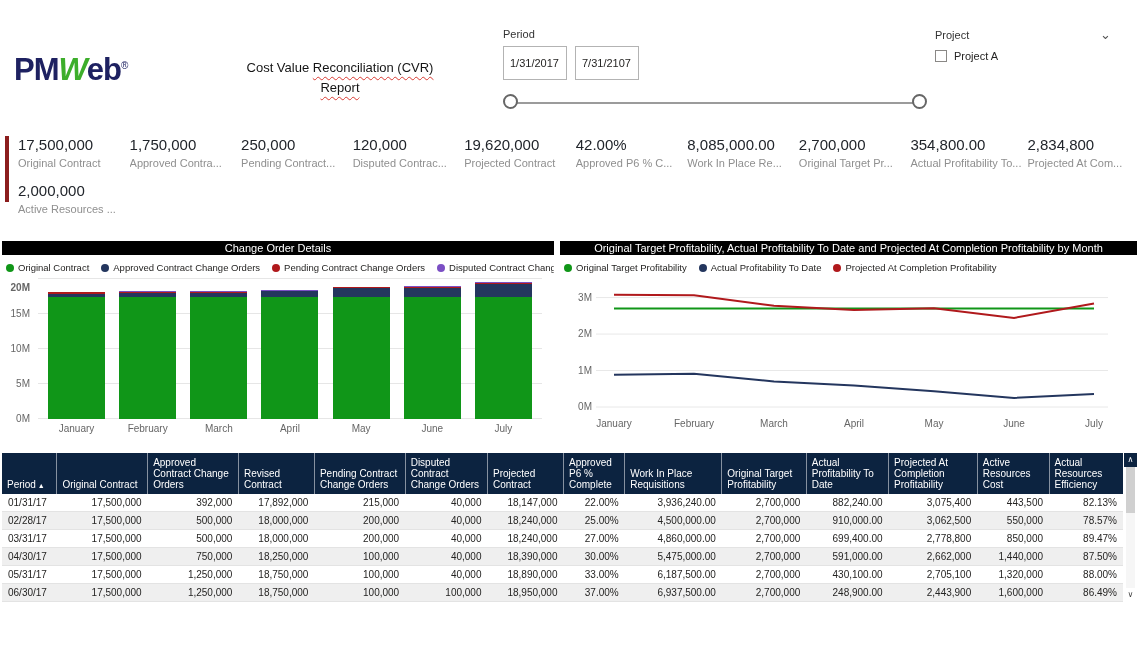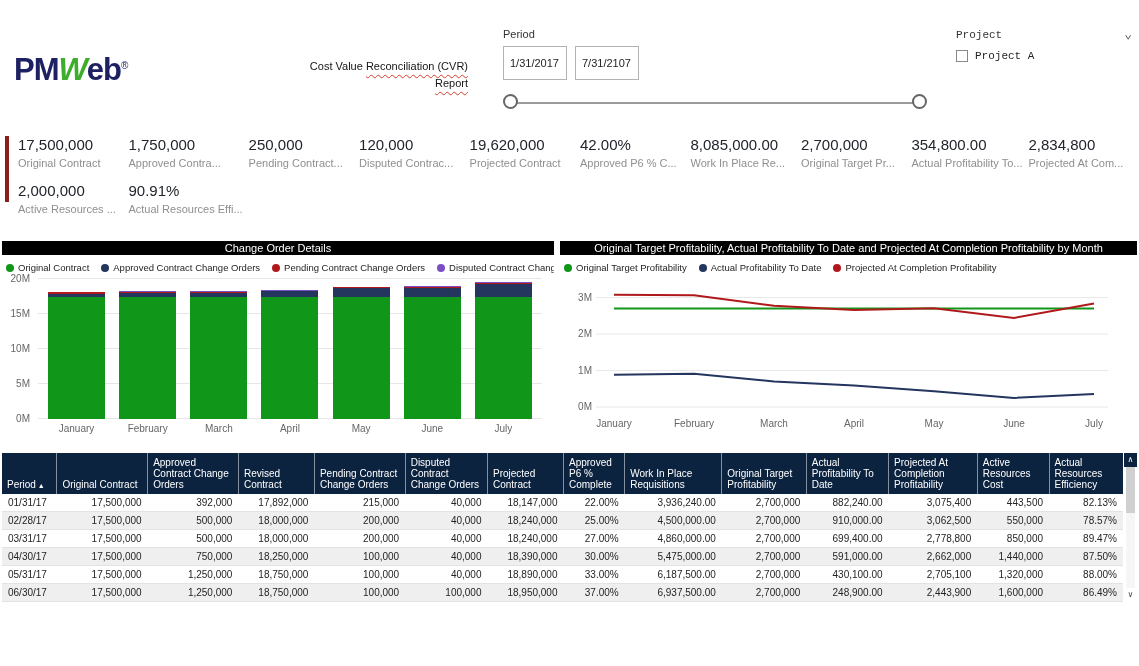--- a/index.html
+++ b/index.html
@@ -10,37 +10,37 @@
     font-family:"Liberation Sans", sans-serif;
   }
 
   
   .header { position:relative; height:130px; }
   .logo { position:absolute; left:14px; top:52px; font-size:31px; font-weight:bold; letter-spacing:-1px; }
   .logo .lg-pm, .logo .lg-eb { color:#1e2161; }
   .logo .lg-w { color:#3dae2b; font-style:italic; }
   .logo .lg-reg { font-size:10px; vertical-align:super; color:#1e2161; font-weight:normal; }
 
-  .report-title { position:absolute; left:212px; top:58px; width:256px; text-align:right;
-                  font-size:11px; line-height:1.55; color:#151515; }
+  .report-title { position:absolute; left:212px; top:58px; width:256px; text-align:center;
+                  font-size:13px; line-height:1.55; color:#151515; }
   .squiggle { text-decoration:underline wavy #d93a32 1px; text-underline-offset:4px; }
 
   .period-slicer { position:absolute; left:503px; top:28px; width:424px; }
   .slicer-label { font-size:11px; color:#333; margin-bottom:6px; }
   .period-inputs { display:flex; gap:8px; }
   .date-input { width:64px; height:21px; border:1px solid #b3b3b3; font-size:11px; padding:16px 6px;
                 font-family:inherit; color:#252423; background:#fff; }
   .slider { position:relative; height:20px; margin-top:13px; }
   .slider-track { position:absolute; left:9px; right:9px; top:9px; height:2px; background:#9b9b9b; }
   .slider-handle { position:absolute; top:1px; width:15px; height:15px; border:2px solid #666;
                    border-radius:50%; background:#fff; }
   .slider-handle.left { left:0; }
   .slider-handle.right { right:0; }
 
-  .project-slicer { position:absolute; left:956px; top:28px; width:176px;font-family:Liberation Mono, monospace; }
+  .project-slicer { position:absolute; left:935px; top:28px; width:176px; }
   .project-header { display:flex; justify-content:space-between; align-items:center; font-size:11px; color:#333; }
   .chevron { font-size:13px; color:#555; line-height:1; }
   .project-option { display:flex; align-items:center; gap:7px; margin-top:9px; font-size:11px; color:#252423; }
   .checkbox { width:12px; height:12px; border:1px solid #8a8886; background:#fff; display:inline-block; flex:0 0 auto; }
 
   
   .kpi-section { position:relative; padding:6px 6px 0 18px; }
   .kpi-accent { position:absolute; left:5px; top:6px; width:4px; height:66px; background:#8b1d1d; }
   .kpi-grid { display:grid; grid-template-columns:repeat(10,1fr); row-gap:13px; column-gap:6px; }
   .kpi-value { font-size:15px; color:#21252b; white-space:nowrap; }
@@ -173,24 +173,20 @@
         <div class="kpi-label">Actual Profitability To...</div>
       </div>
       <div>
         <div class="kpi-value">2,834,800</div>
         <div class="kpi-label">Projected At Com...</div>
       </div>
       <div>
         <div class="kpi-value">2,000,000</div>
         <div class="kpi-label">Active Resources ...</div>
       </div>
-      <div>
-        <div class="kpi-value">90.91%</div>
-        <div class="kpi-label">Actual Resources Effi...</div>
-      </div>
     </div>
 </div>
 
 <div class="charts">
   <div class="chart-panel left">
     <div class="chart-title-bar">Change Order Details</div>
     <div class="legend">
         <span class="legend-item">
           <span class="dot" style="background: rgb(16, 150, 24);"></span>
           <span>Original Contract</span>
@@ -212,21 +208,21 @@
       <div id="bar-grid">
           <div class="grid-line" style="bottom: 0px;"></div>
           <span class="grid-label" style="bottom: -5px;">0M</span>
           <div class="grid-line" style="bottom: 35px;"></div>
           <span class="grid-label" style="bottom: 30px;">5M</span>
           <div class="grid-line" style="bottom: 70px;"></div>
           <span class="grid-label" style="bottom: 65px;">10M</span>
           <div class="grid-line" style="bottom: 105px;"></div>
           <span class="grid-label" style="bottom: 100px;">15M</span>
           <div class="grid-line" style="bottom: 140px;"></div>
-          <span class="grid-label" style="bottom: 135px;">20M</span>
+          <span class="grid-label" style="bottom: 126px; font-weight: bold;">20M</span>
         </div>
       <div class="bars-row">
           <div class="bar-col">
             <div class="bar-seg" style="height: 122.5px; background: rgb(16, 150, 24);"></div>
             <div class="bar-seg" style="height: 2.744px; background: rgb(36, 54, 94);"></div>
             <div class="bar-seg" style="height: 1.505px; background: rgb(176, 25, 28);"></div>
             <div class="bar-seg" style="height: 0.28px; background: rgb(123, 79, 196);"></div>
           </div>
           <div class="bar-col">
             <div class="bar-seg" style="height: 122.5px; background: rgb(16, 150, 24);"></div>

